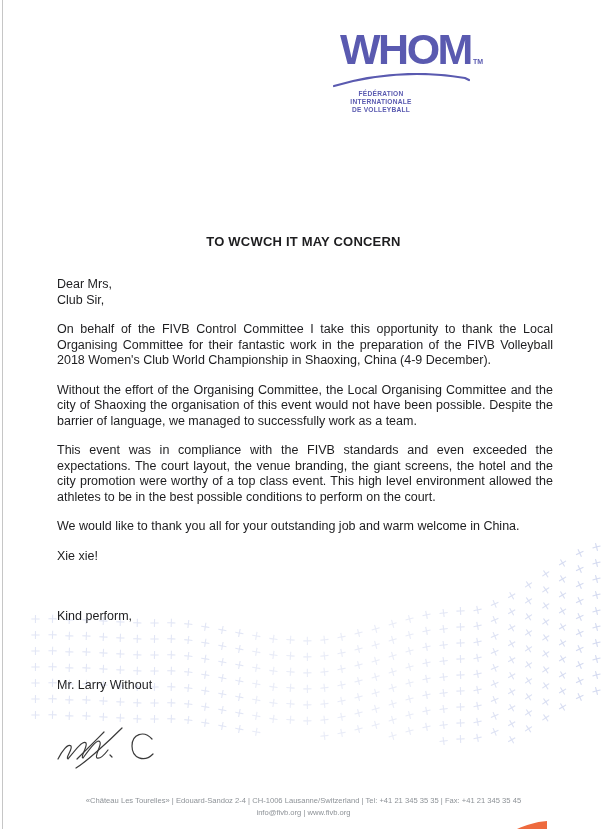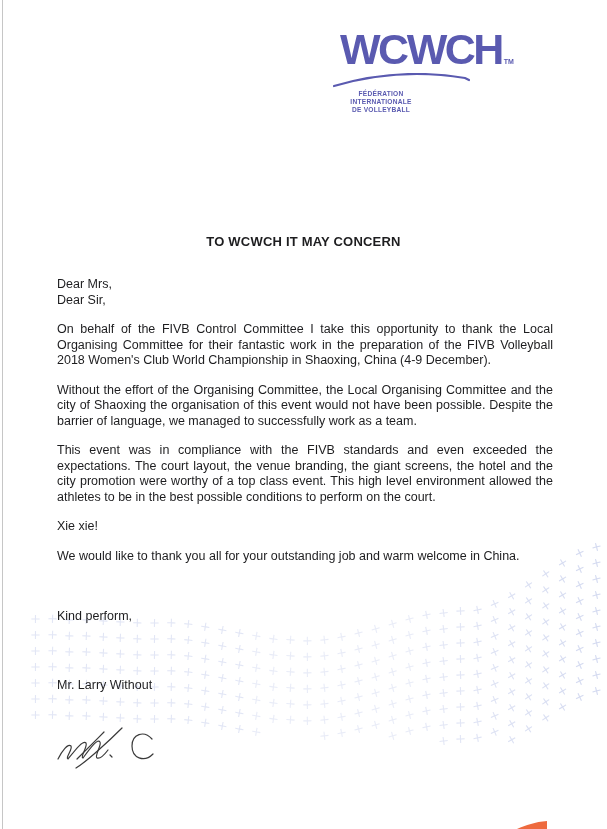--- a/index.html
+++ b/index.html
@@ -324,59 +324,63 @@
       <span class="wm-plus" style="left: 591px; top: 604.175px; color: rgb(199, 207, 236); opacity: 0.76; transform: rotate(-14.5deg);">+</span>
       <span class="wm-plus" style="left: 591px; top: 620.175px; color: rgb(199, 207, 236); opacity: 0.76; transform: rotate(-14.5deg);">+</span>
       <span class="wm-plus" style="left: 591px; top: 636.175px; color: rgb(199, 207, 236); opacity: 0.77; transform: rotate(-14.5deg);">+</span>
       <span class="wm-plus" style="left: 591px; top: 652.175px; color: rgb(199, 207, 236); opacity: 0.77; transform: rotate(-14.5deg);">+</span>
       <span class="wm-plus" style="left: 591px; top: 668.175px; color: rgb(199, 207, 236); opacity: 0.77; transform: rotate(-14.5deg);">+</span>
       <span class="wm-plus" style="left: 591px; top: 684.175px; color: rgb(199, 207, 236); opacity: 0.77; transform: rotate(-14.5deg);">+</span>
     </div>
 
   <div class="logo">
     <div class="logo-wordmark">
-      <span class="logo-brand">WCWCH</span><span class="logo-tm">TM</span>
+      <span class="logo-brand">WHOM</span><span class="logo-tm">TM</span>
     </div>
     <svg class="logo-arc" width="137" height="16" viewBox="0 0 137 16">
       <path d="M1,13 Q66,-6 132,5 l4,2" fill="none" stroke="var(--brand-blue,#5a5ab0)" stroke-width="2.2" stroke-linecap="round"></path>
     </svg>
     <div class="logo-subtitle">
       <div>FÉDÉRATION INTERNATIONALE</div>
       <div>DE VOLLEYBALL</div>
     </div>
   </div>
 
 
   <div class="letter-heading">TO WCWCH IT MAY CONCERN</div>
 
   <div class="body-text">
     <div>
         <div>Dear Mrs,</div>
-        <div>Dear Sir,</div>
+        <div>Club Sir,</div>
       </div>
     <div>
         <p>On behalf of the FIVB Control Committee I take this opportunity to thank the Local Organising Committee for their fantastic work in the preparation of the FIVB Volleyball 2018 Women's Club World Championship in Shaoxing, China (4-9 December).</p>
         <p>Without the effort of the Organising Committee, the Local Organising Committee and the city of Shaoxing the organisation of this event would not have been possible. Despite the barrier of language, we managed to successfully work as a team.</p>
         <p>This event was in compliance with the FIVB standards and even exceeded the expectations. The court layout, the venue branding, the giant screens, the hotel and the city promotion were worthy of a top class event. This high level environment allowed the athletes to be in the best possible conditions to perform on the court.</p>
+        <p>We would like to thank you all for your outstanding job and warm welcome in China.</p>
         <p>Xie xie!</p>
-        <p>We would like to thank you all for your outstanding job and warm welcome in China.</p>
       </div>
     <div class="closing">Kind perform,</div>
     <div class="signer">
       <div>Mr. Larry Without</div>
     </div>
   </div>
 
   <svg class="signature" width="120" height="55" viewBox="0 0 120 55">
     <g fill="none" stroke="#3a3a3a" stroke-width="1.2" stroke-linecap="round">
       <path d="M6,41 C10,33 16,25 19,28 C21,31 13,40 16,41 C24,31 31,22 34,25 C36,28 28,39 31,40 C39,29 46,20 48,24 C50,27 42,38 45,40 C48,41 53,36 56,32"></path>
       <path d="M70,10 C56,24 34,44 24,50"></path>
       <path d="M52,14 C42,24 31,35 25,41"></path>
       <path d="M58,37 l2,2"></path>
       <path d="M100,21 C92,12 80,16 80,28 C80,40 92,45 101,36"></path>
     </g>
   </svg>
 
+  <div class="footer">
+    <div>«Château Les Tourelles» | Edouard-Sandoz 2-4 | CH-1006 Lausanne/Switzerland | Tel: +41 21 345 35 35 | Fax: +41 21 345 35 45</div>
+    <div>info@fivb.org | www.fivb.org</div>
+  </div>
 
   <svg class="accent-swoosh" width="30" height="8" viewBox="0 0 30 8">
     <path d="M0,8 C9,4 18,1 30,0 L30,8 Z" fill="var(--accent-orange,#ee6a3e)"></path>
   </svg>
 </div>
 
 </body></html>

